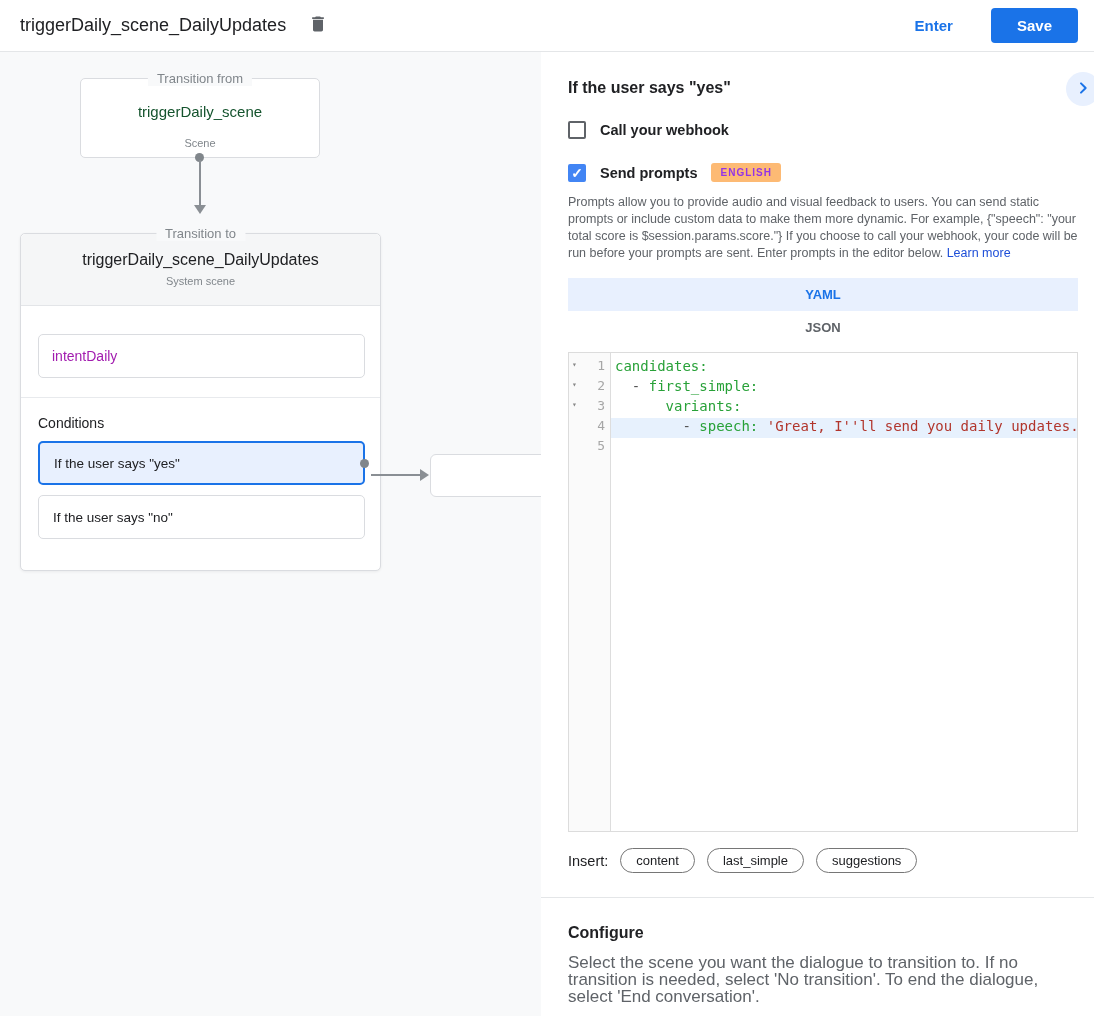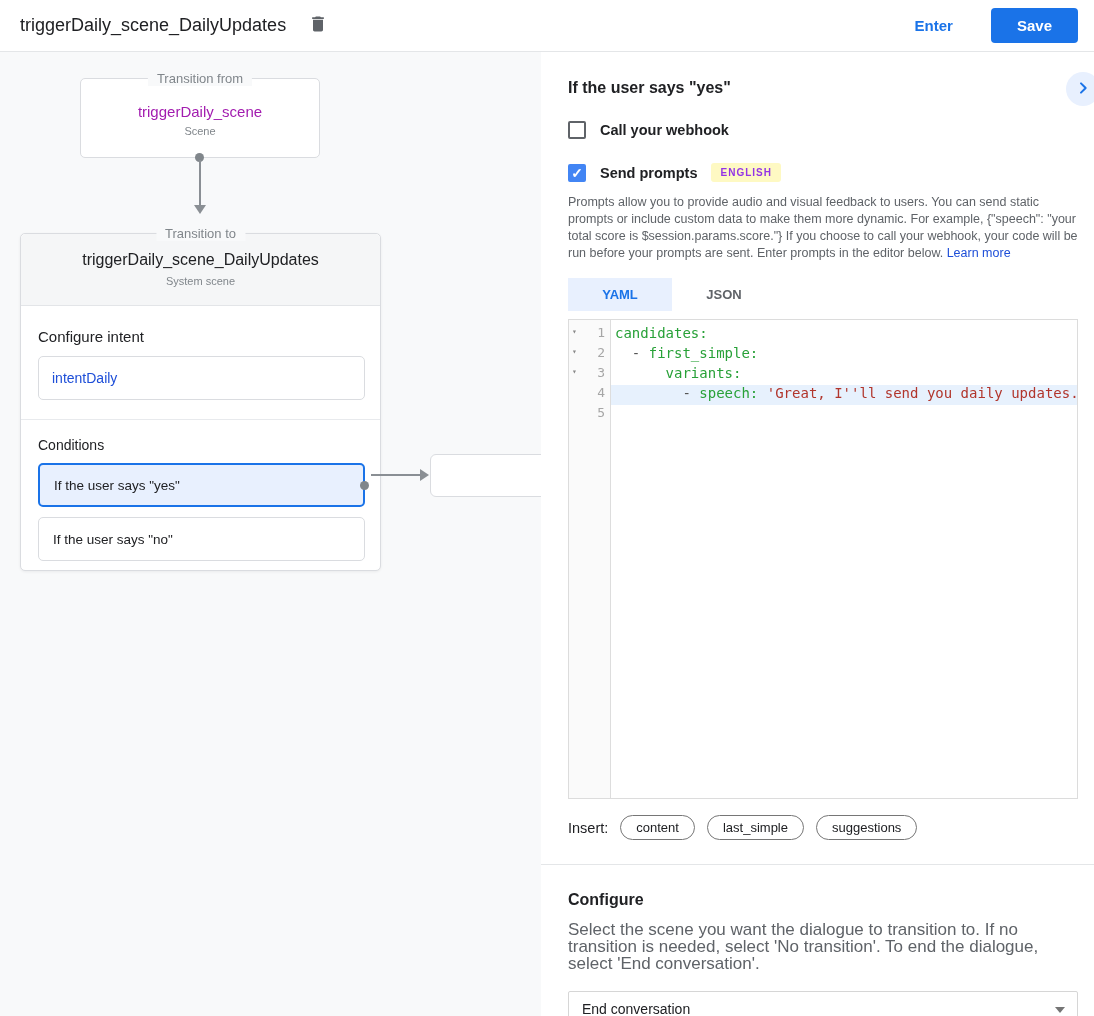--- a/index.html
+++ b/index.html
@@ -18,41 +18,41 @@
   .save-btn { background:#1a73e8; color:#fff; border:none; border-radius:4px; font-size:15px; font-weight:bold;
               padding:0 26px; height:35px; cursor:pointer; }
 
   
   .canvas { position:absolute; left:0; top:52px; width:541px; height:964px; background:#f8f9fa; overflow:hidden; }
 
   .scene-box { position:absolute; background:#fff; border:1px solid #dadce0; border-radius:5px; }
   .legend { position:absolute; top:-8px; left:50%; transform:translateX(-50%); background:#f8f9fa;
             padding:0 9px; font-size:13px; color:#80868b; white-space:nowrap; }
   .box-from { left:80px; top:26px; width:240px; height:80px; text-align:center; }
-  .box-from-title { margin-top:24px; font-size:15px; color:#a21caf; }
-  .box-from-sub { margin-top:5px; font-size:11px; color:#80868b; }
+  .box-from-title { margin-top:24px; font-size:15px; color:#14532d; }
+  .box-from-sub { margin-top:17px; font-size:11px; color:#80868b; }
 
   .dot { position:absolute; width:9px; height:9px; border-radius:50%; background:#80868b; }
   .vline { position:absolute; width:2px; background:#8a8f94; }
   .arrow-down { position:absolute; width:0; height:0; border-left:6px solid transparent;
                 border-right:6px solid transparent; border-top:9px solid #8a8f94; }
   .hline { position:absolute; height:2px; background:#8a8f94; }
   .arrow-right { position:absolute; width:0; height:0; border-top:6px solid transparent;
                  border-bottom:6px solid transparent; border-left:9px solid #8a8f94; }
 
   .box-to { left:20px; top:181px; width:361px; height:338px; box-shadow:0 1px 3px rgba(0,0,0,0.06); }
   .box-to-header { background:#f5f6f7; border-bottom:1px solid #e3e5e8; border-radius:5px 5px 0 0;
                    height:72px; text-align:center; padding-top:17px; }
   .box-to-title { font-size:16px; color:#202124; }
   .box-to-sub { margin-top:6px; font-size:11px; color:#80868b; }
   .box-to-body { padding:0 17px; }
   .section-label { font-size:15px; color:#202124; }
   .intent-label { margin-top:22px; }
-  .intent-input { margin-top:11px; width:327px; height:44px; border:1px solid #dadce0; border-radius:5px;
-                  background:#fff; font-size:14px; color:#1d4ed8; padding:0 13px;
+  .intent-input { margin-top:28px; width:327px; height:44px; border:1px solid #dadce0; border-radius:5px;
+                  background:#fff; font-size:14px; color:#a21caf; padding:0 13px;
                   font-family:"Liberation Sans", sans-serif; }
   .card-divider { margin-top:19px; height:1px; background:#e8eaed; margin-left:-17px; margin-right:-17px; }
   .conditions-label { margin-top:17px; font-size:14px; }
   .condition { position:relative; margin-top:10px; width:327px; height:44px; border:1px solid #dadce0;
                border-radius:5px; background:#fff; display:flex; align-items:center; padding:0 14px;
                font-size:13.5px; color:#202124; cursor:pointer; }
   .condition.selected { background:#e8f0fe; border:2px solid #1a73e8; }
   .cond-dot { right:-6px; top:50%; margin-top:-4.5px; }
 
   .target-box { position:absolute; left:430px; top:402px; width:120px; height:43px; background:#fff;
@@ -64,26 +64,26 @@
   .panel-heading { margin-top:27px; font-size:16px; color:#202124; }
   .chevron-btn { position:absolute; right:-6px; top:20px; width:34px; height:34px; border-radius:50%;
                  background:#e8f0fe; border:none; cursor:pointer; display:flex; align-items:center;
                  justify-content:center; }
   .check-row { display:flex; align-items:center; margin-top:24px; }
   .checkbox { width:18px; height:18px; border:2px solid #5f6368; border-radius:2px; background:#fff;
               cursor:pointer; flex:none; }
   .checkbox.checked { background:#4285f4; border-color:#4285f4; color:#fff; font-size:14px; line-height:15px;
                       text-align:center; font-weight:bold; }
   .check-label { margin-left:14px; font-size:14.5px; font-weight:bold; color:#202124; }
-  .lang-badge { margin-left:14px; background:#fef9c3; color:#9334e6; font-size:10px; font-weight:bold;
+  .lang-badge { margin-left:14px; background:#fdba74; color:#9334e6; font-size:10px; font-weight:bold;
                 letter-spacing:1px; padding:4px 9px; border-radius:3px; }
   .desc { margin-top:12px; font-size:12.5px; line-height:17px; color:#5f6368; }
   .link { color:#1d4ed8; text-decoration:none; cursor:pointer; }
 
-  .tabs { margin-top:16px; display:flex; }
+  .tabs { margin-top:16px; display:flex;flex-direction:column; }
   .tab { height:33px; min-width:104px; padding:0 32px; border:none; background:transparent; font-size:13px;
          font-weight:bold; color:#5f6368; cursor:pointer; display:flex; align-items:center; justify-content:center;
          font-family:"Liberation Sans", sans-serif; }
   .tab.active { background:#e8f0fe; color:#1a73e8; }
 
   .editor { margin-top:8px; width:510px; height:480px; border:1px solid #dcdcdc; display:flex;
             font-family:"DejaVu Sans Mono", monospace; font-size:14px; }
   .gutter { width:42px; background:#fafafa; border-right:1px solid #ddd; padding-top:5px; flex:none; }
   .gutter-row { position:relative; height:20px; }
   .fold { position:absolute; left:3px; top:2px; font-size:8px; color:#888; }
@@ -138,21 +138,20 @@
   <div class="vline" style="left:199px; top:108px; height:46px;"></div>
   <div class="arrow-down" style="left:194px; top:153px;"></div>
 
   <div class="scene-box box-to">
     <span class="legend">Transition to</span>
     <div class="box-to-header">
       <div class="box-to-title">triggerDaily_scene_DailyUpdates</div>
       <div class="box-to-sub">System scene</div>
     </div>
     <div class="box-to-body">
-      <div class="section-label intent-label">Configure intent</div>
       <input class="intent-input" value="intentDaily" style="">
       <div class="card-divider"></div>
       <div class="conditions-label">Conditions</div>
       <div class="condition selected">
         <span>If the user says "yes"</span>
         <span class="dot cond-dot"></span>
       </div>
       <div class="condition">
         <span>If the user says "no"</span>
       </div>

